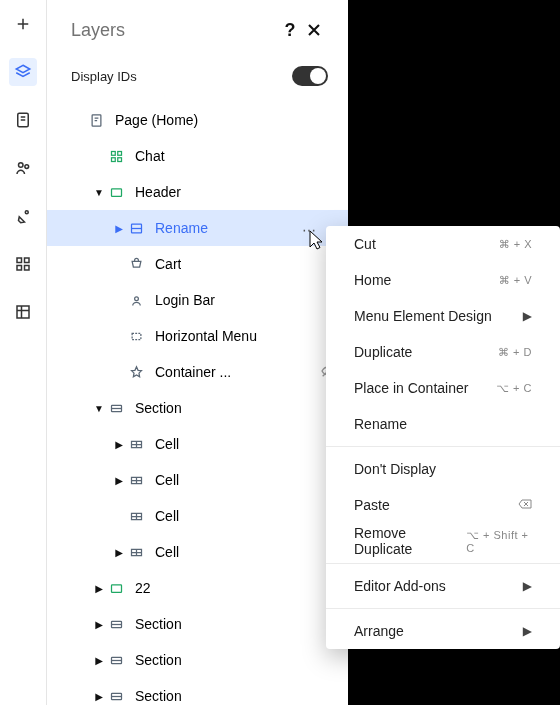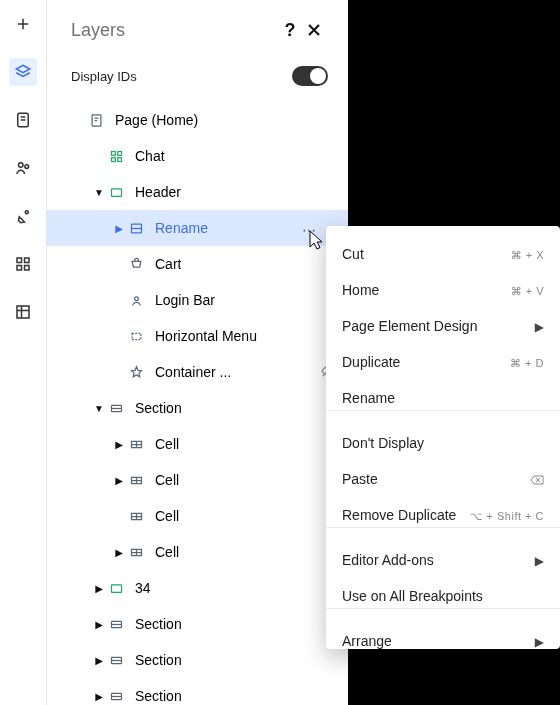--- a/index.html
+++ b/index.html
@@ -22,21 +22,21 @@
   .row.selected { background:#dbe8ff; color:#3b6ef6; }
   .spacer { display:inline-block; }
   .caret { width:16px; display:inline-flex; justify-content:center; align-items:center; font-size:10px; color:#111; }
   .row.selected .caret { color:#3b6ef6; }
   .ricon { width:18px; height:18px; display:inline-flex; align-items:center; justify-content:center; margin-right:10px; }
   .ricon svg { width:15px; height:15px; }
   .label { white-space:nowrap; overflow:hidden; text-overflow:ellipsis; }
   .row .right-icon { margin-left:auto; color:#888; }
   .canvas { flex:1; background:#000; }
   .context-menu { position:absolute; top:226px; left:326px; width:234px; background:#fff; box-shadow:0 8px 24px rgba(0,0,0,0.25); border-radius:4px; overflow:hidden; z-index:10; }
-  .cm-item { height:36px; display:flex; align-items:flex-end; padding:0 16px; font-size:14px; color:#222; cursor:pointer;gap:11px; }
+  .cm-item { height:36px; display:flex; align-items:center; padding:0 28px; font-size:14px; color:#222; cursor:pointer;gap:11px; }
   .cm-item .sc { margin-left:auto; font-size:11px; color:#888; letter-spacing:0.5px; }
   .cm-item .arrow { margin-left:auto; font-size:12px; color:#444; }
   .cm-sep { height:1px; background:#eaeaea; margin:4px 0; }
   .cursor { position:absolute; top:229px; left:303px; z-index:11; pointer-events:none; }
   .ellipsis-btn { position:absolute; top:222px; left:302px; z-index:9; color:#555; font-size:14px; letter-spacing:2px; }
 </style>
 </head>
 <body>
 
 <div class="root">
@@ -250,21 +250,21 @@
           <span class="label">Cell</span>
         </div>
         <div class="row">
           <span class="spacer" style="width: 44px;"></span>
           <span class="caret">▶</span>
           <span class="ricon">
             <svg viewBox="0 0 24 24" fill="none" stroke="#1fa864" stroke-width="2">
               <rect x="4" y="6" width="16" height="12" rx="1"></rect>
             </svg>
           </span>
-          <span class="label">34</span>
+          <span class="label">22</span>
         </div>
         <div class="row">
           <span class="spacer" style="width: 44px;"></span>
           <span class="caret">▶</span>
           <span class="ricon">
             <svg viewBox="0 0 24 24" fill="none" stroke="#5a6775" stroke-width="2">
               <rect x="4" y="7" width="16" height="10" rx="1"></rect>
               <path d="M4 12h16"></path>
             </svg>
           </span>
@@ -303,26 +303,30 @@
 <div class="context-menu" id="cm">
     <div class="cm-item">
       <span>Cut</span>
       <span class="sc">⌘ + X</span>
     </div>
     <div class="cm-item">
       <span>Home</span>
       <span class="sc">⌘ + V</span>
     </div>
     <div class="cm-item">
-      <span>Page Element Design</span>
+      <span>Menu Element Design</span>
       <span class="arrow">▶</span>
     </div>
     <div class="cm-item">
       <span>Duplicate</span>
       <span class="sc">⌘ + D</span>
+    </div>
+    <div class="cm-item">
+      <span>Place in Container</span>
+      <span class="sc">⌥ + C</span>
     </div>
     <div class="cm-item">
       <span>Rename</span>
     </div>
     <div class="cm-sep"></div>
     <div class="cm-item">
       <span>Don't Display</span>
     </div>
     <div class="cm-item">
       <span>Paste</span>
@@ -333,23 +337,20 @@
     </div>
     <div class="cm-item">
       <span>Remove Duplicate</span>
       <span class="sc">⌥ + Shift + C</span>
     </div>
     <div class="cm-sep"></div>
     <div class="cm-item">
       <span>Editor Add-ons</span>
       <span class="arrow">▶</span>
     </div>
-    <div class="cm-item">
-      <span>Use on All Breakpoints</span>
-    </div>
     <div class="cm-sep"></div>
     <div class="cm-item">
       <span>Arrange</span>
       <span class="arrow">▶</span>
     </div>
   </div>
 
 <div class="cursor">
   <svg width="22" height="24" viewBox="0 0 22 24">
       <path d="M7 2l0 16 4-4 3 6 3-1.5-3-5.5 5 0z" fill="#fff" stroke="#000" stroke-width="1"></path>

